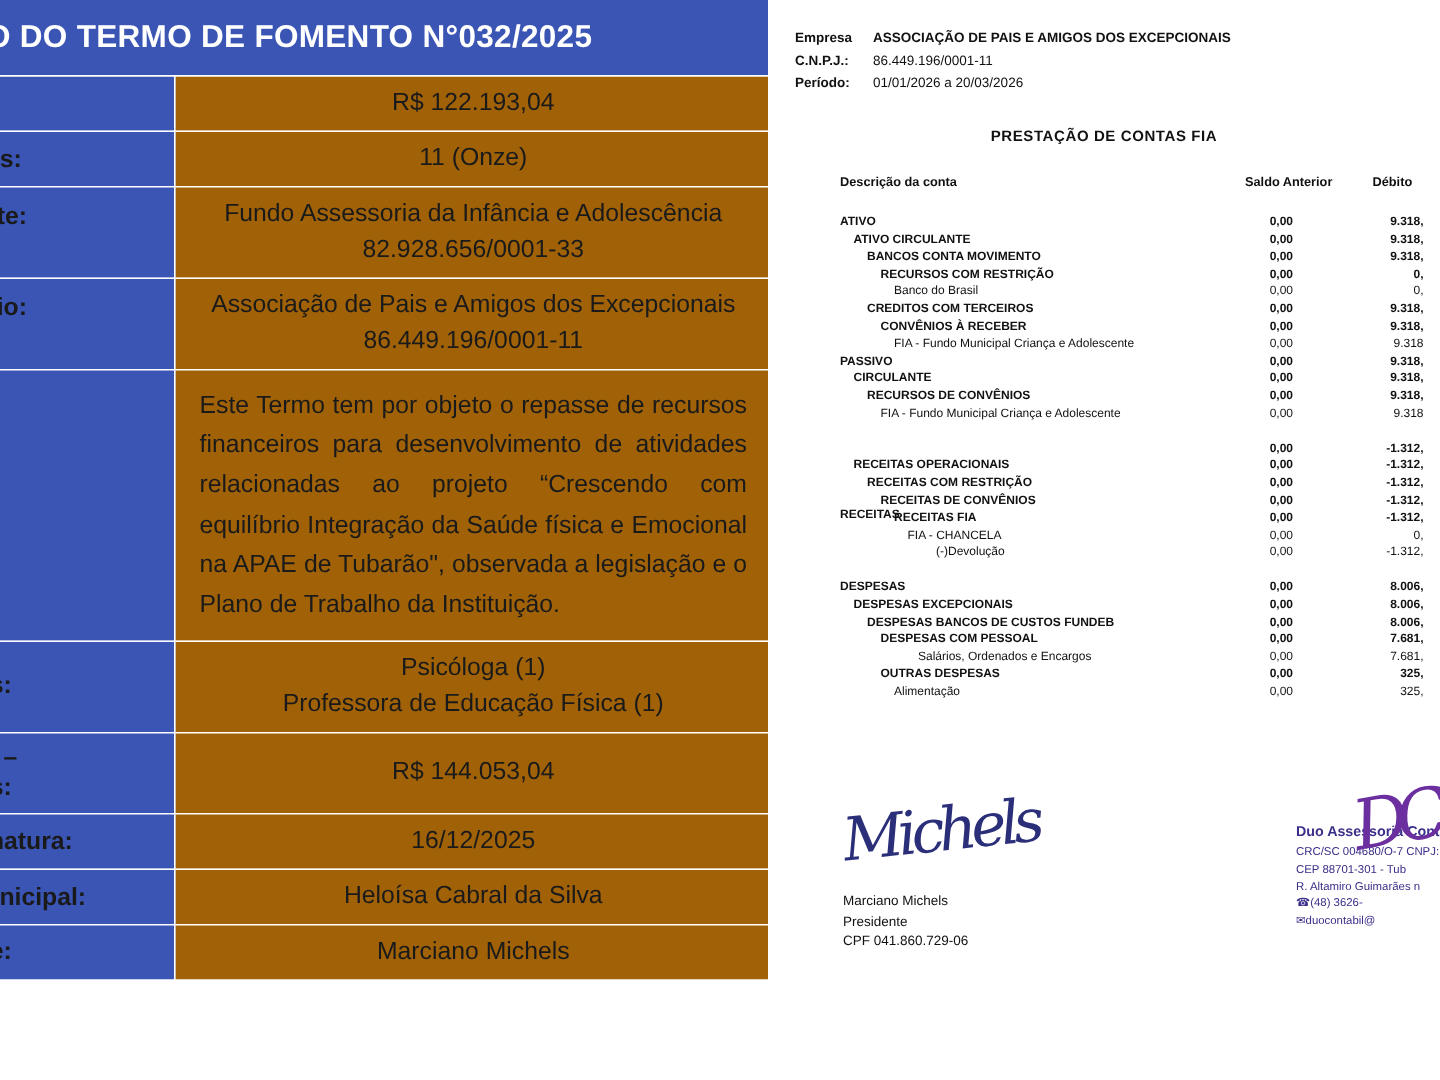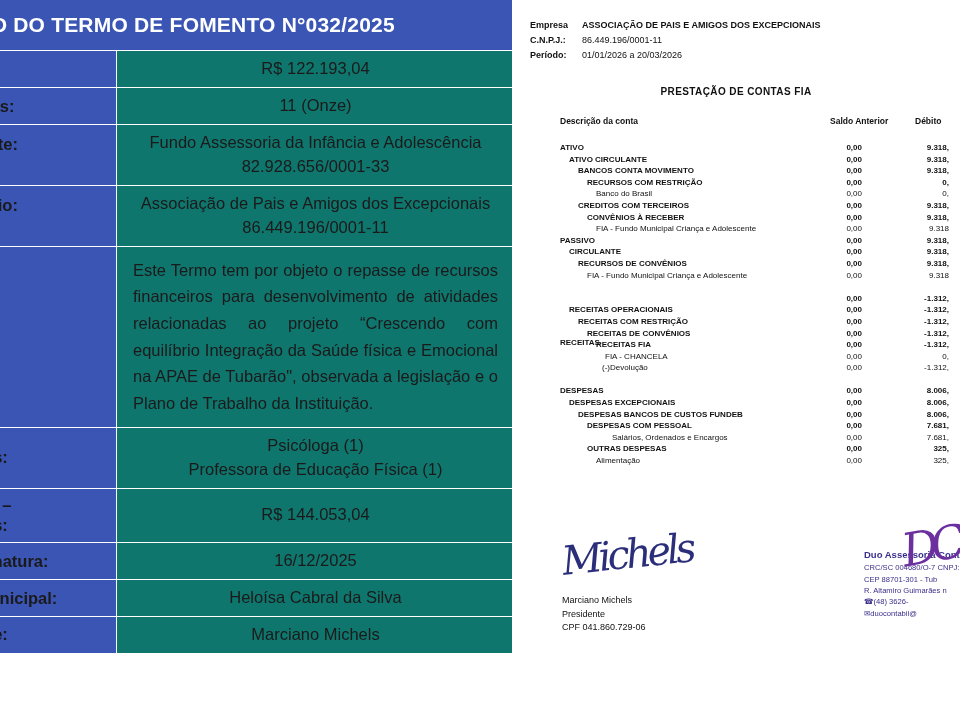--- a/index.html
+++ b/index.html
@@ -53,21 +53,21 @@
   }
   td.lbl {
     width: 190px;
     background: #3a55b4;
     color: #ffffff;
     font-weight: bold;
     padding: 6px 8px 6px 12px;
     line-height: 1.25;
   }
   td.val {
-    background: #0f766e;
+    background: #a16207;
     text-align: center;
     padding: 6px 12px;
     line-height: 1.45;
   }
   td.val.justify {
     text-align: justify;
     text-align-last: left;
     padding: 10px 16px 10px 16px;
     line-height: 1.62;
   }
@@ -413,21 +413,21 @@
           <div class="nm b" style="margin-left: 36px;">RECEITAS FIA</div>
           <div class="sa b">0,00</div>
           <div class="db b">-1.312,</div>
         </div>
         <div class="acct-row">
           <div class="nm" style="margin-left: 45px;">FIA  - CHANCELA</div>
           <div class="sa">0,00</div>
           <div class="db">0,</div>
         </div>
         <div class="acct-row">
-          <div class="nm" style="margin-left: 42px;">(-)Devolução</div>
+          <div class="nm" style="margin-left: 64px;">(-)Devolução</div>
           <div class="sa">0,00</div>
           <div class="db">-1.312,</div>
         </div>
         <div class="acct-row"></div>
         <div class="acct-row">
           <div class="nm b" style="margin-left: 0px;">DESPESAS</div>
           <div class="sa b">0,00</div>
           <div class="db b">8.006,</div>
         </div>
         <div class="acct-row">

